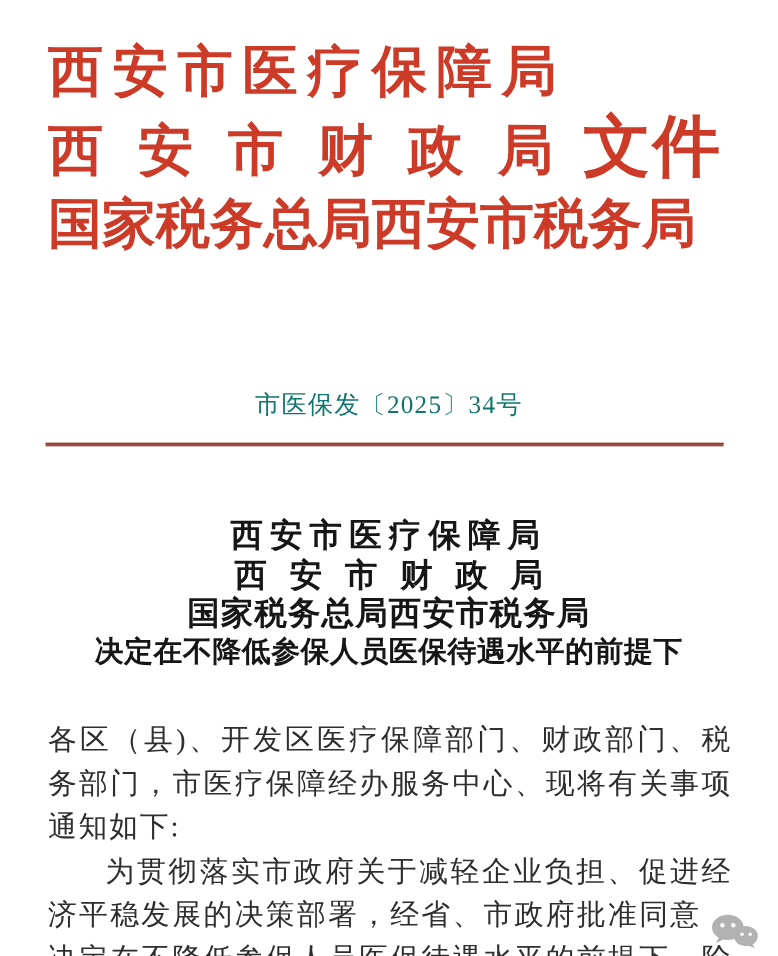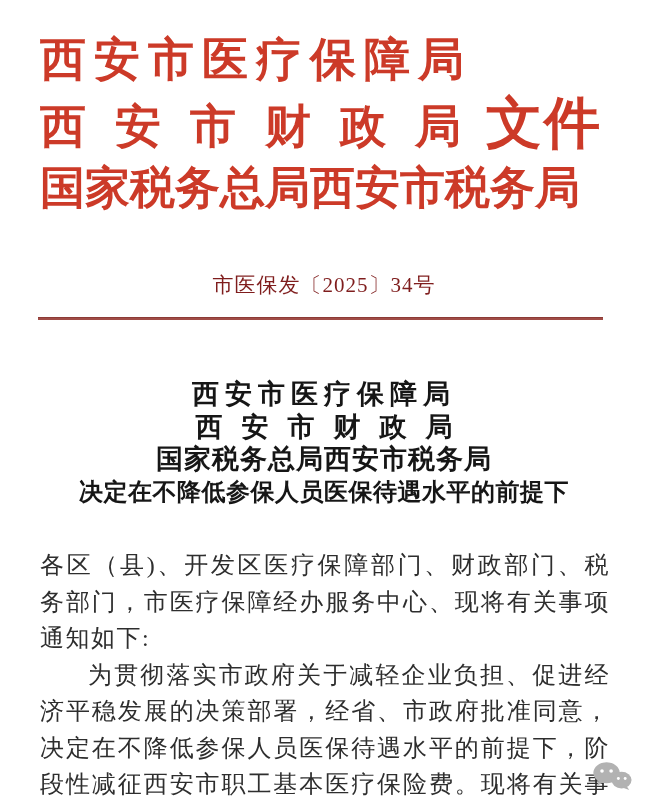--- a/index.html
+++ b/index.html
@@ -42,25 +42,25 @@
   }
   .lh-line3 {
     font-size: 45px;
     line-height: 56px;
     letter-spacing: 0px;
     white-space: nowrap;
   }
 
   
   .doc-number {
-    margin-top: 55px;
+    margin-top: 108px;
     text-align: center;
     font-size: 21px;
     letter-spacing: 1px;
-    color: #7f1d1d;
+    color: #0f766e;
   }
 
   
   .red-rule {
     margin: 18px auto 0 38px;
     width: 565px;
     height: 3px;
     background: #a04c46;
     border-top: 1px solid #8c3b37;
   }

